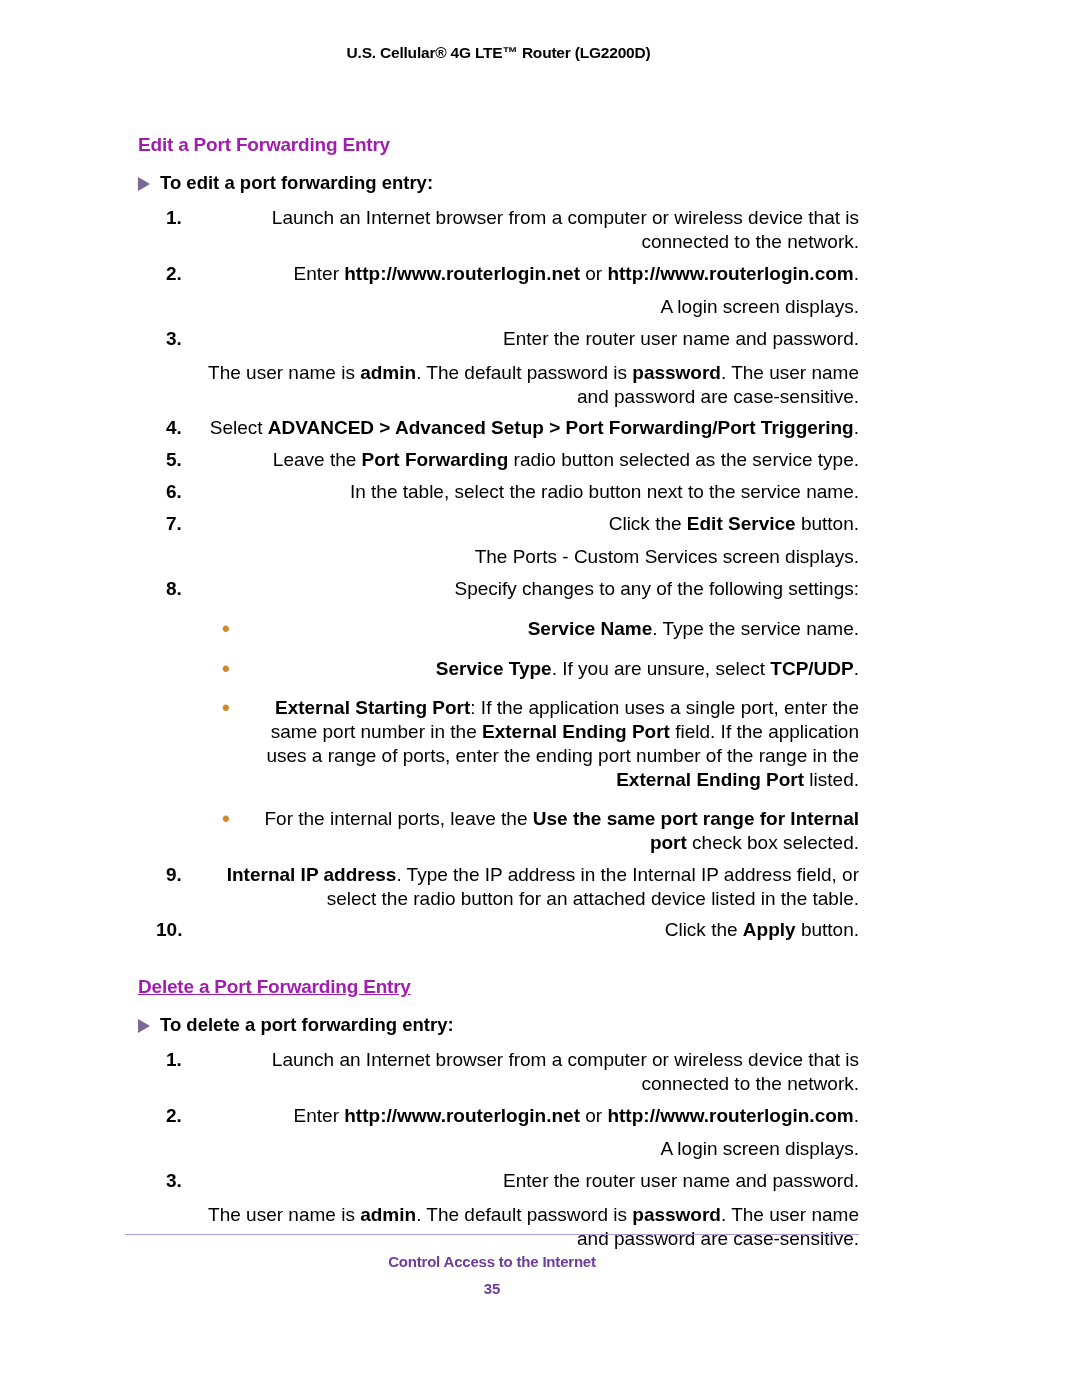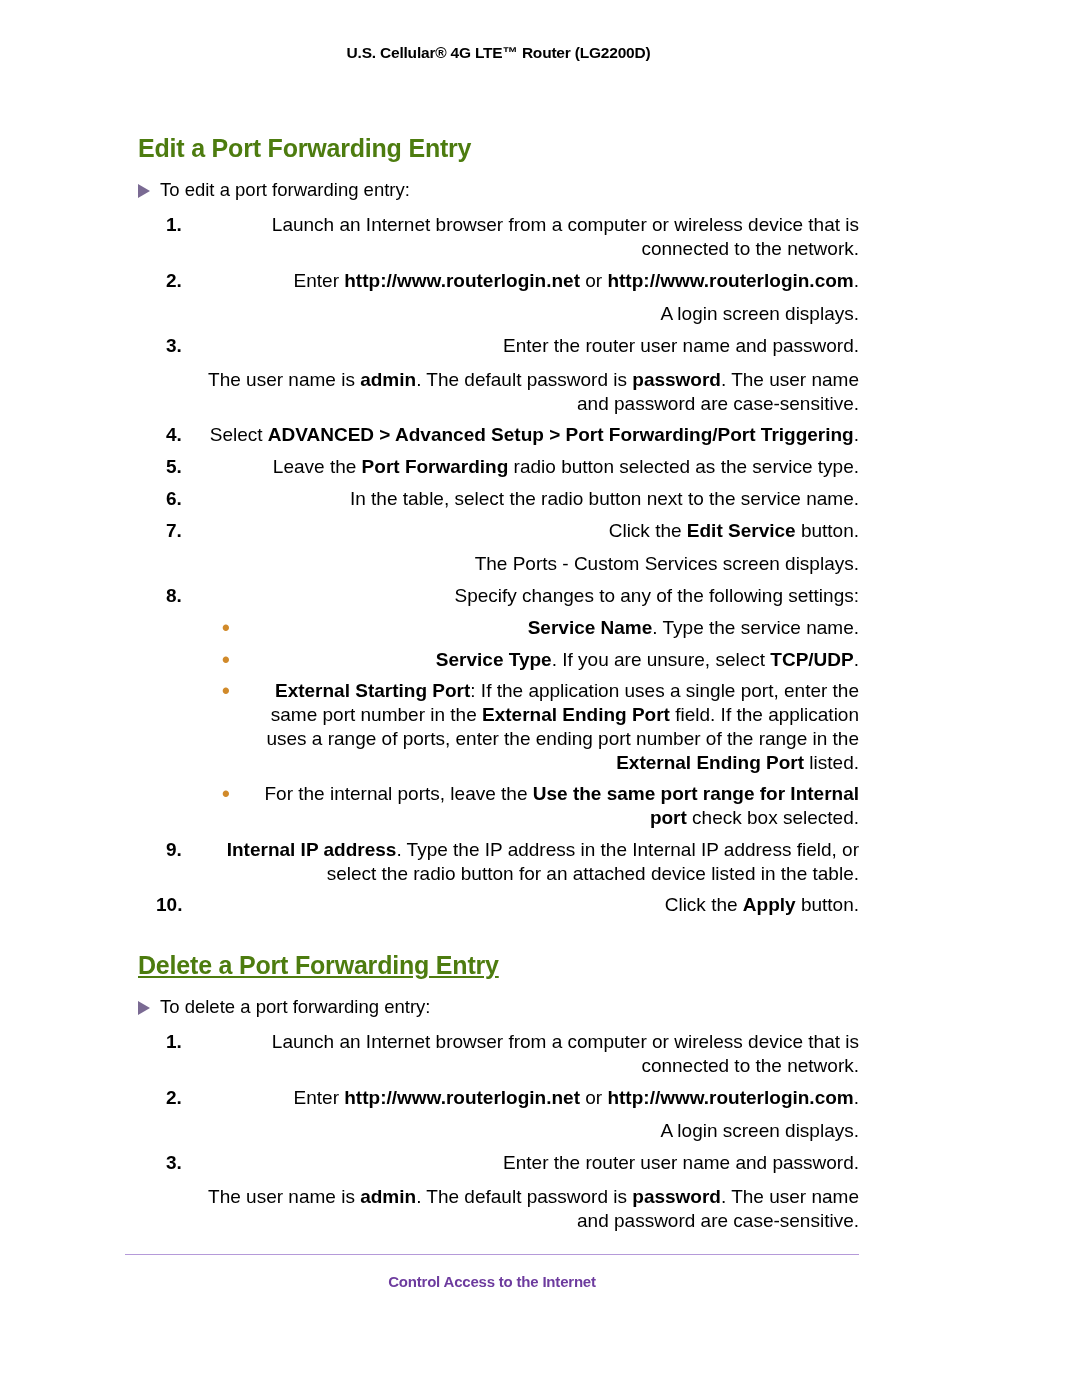--- a/index.html
+++ b/index.html
@@ -16,40 +16,40 @@
     padding: 44px 125px 0 138px;
   }
   .header-title {
     text-align: center;
     font-weight: bold;
     font-size: 15.5px;
     margin-bottom: 72px;
     letter-spacing: -0.2px;
   }
   h2.section {
-    color: #4d7c0f;
-    font-size: 25px;
+    color: #a21caf;
+    font-size: 19px;
     font-weight: bold;
     margin: 0 0 16px 0;
     letter-spacing: -0.2px;
   }
   .intro-line {
     margin: 0 0 12px 0;
   }
   .arrow {
     display: inline-block;
     width: 0; height: 0;
     border-top: 7px solid transparent;
     border-bottom: 7px solid transparent;
     border-left: 12px solid #7a6a93;
     margin-right: 10px;
     vertical-align: -2px;
   }
   .intro-text {
-    font-weight: normal;
+    font-weight: bold;
     font-size: 18.5px;
     text-align: center;
   }
   ol.steps {
     list-style: none;
     padding: 0 0 0 28px;
     margin: 0;
     counter-reset: step;
     text-align: right;
   }
@@ -74,35 +74,35 @@
     margin-bottom: 8px;
   }
   ul.bullets {
     list-style: none;
     padding: 0 0 0 26px;
     margin: 4px 0 0 0;
   }
   ul.bullets > li {
     position: relative;
     padding-left: 24px;
-    margin: 8px 0 6px 0;
+    margin: 16px 0 6px 0;
   }
   ul.bullets > li::before {
     content: "•";
     color: #d18a2a;
     position: absolute;
     left: 0;
     top: -2px;
     font-size: 22px;
     font-weight: bold;
   }
   .footer {
     position: absolute;
     left: 125px; right: 125px;
-    bottom: 107px;
+    bottom: 100px;
     border-top: 1px solid #b59ad9;
   }
   .footer-text {
     text-align: center;
     color: #6d3b9e;
     font-weight: bold;
     font-size: 15px;
     margin-top: 18px;
     letter-spacing: -0.2px;
   }
@@ -177,14 +177,15 @@
         </li>
         <li>
           <div><span>Enter the router user name and password.</span></div>
           <div class="sub"><span>The user name is </span><b>admin</b><span>. The default password is </span><b>password</b><span>. The user name and password are case-sensitive.</span></div>
         </li>
       </ol>
     </div>
 
   <div class="footer">
     <div class="footer-text">Control Access to the Internet</div>
+    <div class="page-num">35</div>
   </div>
 </div>
 
 </body></html>

